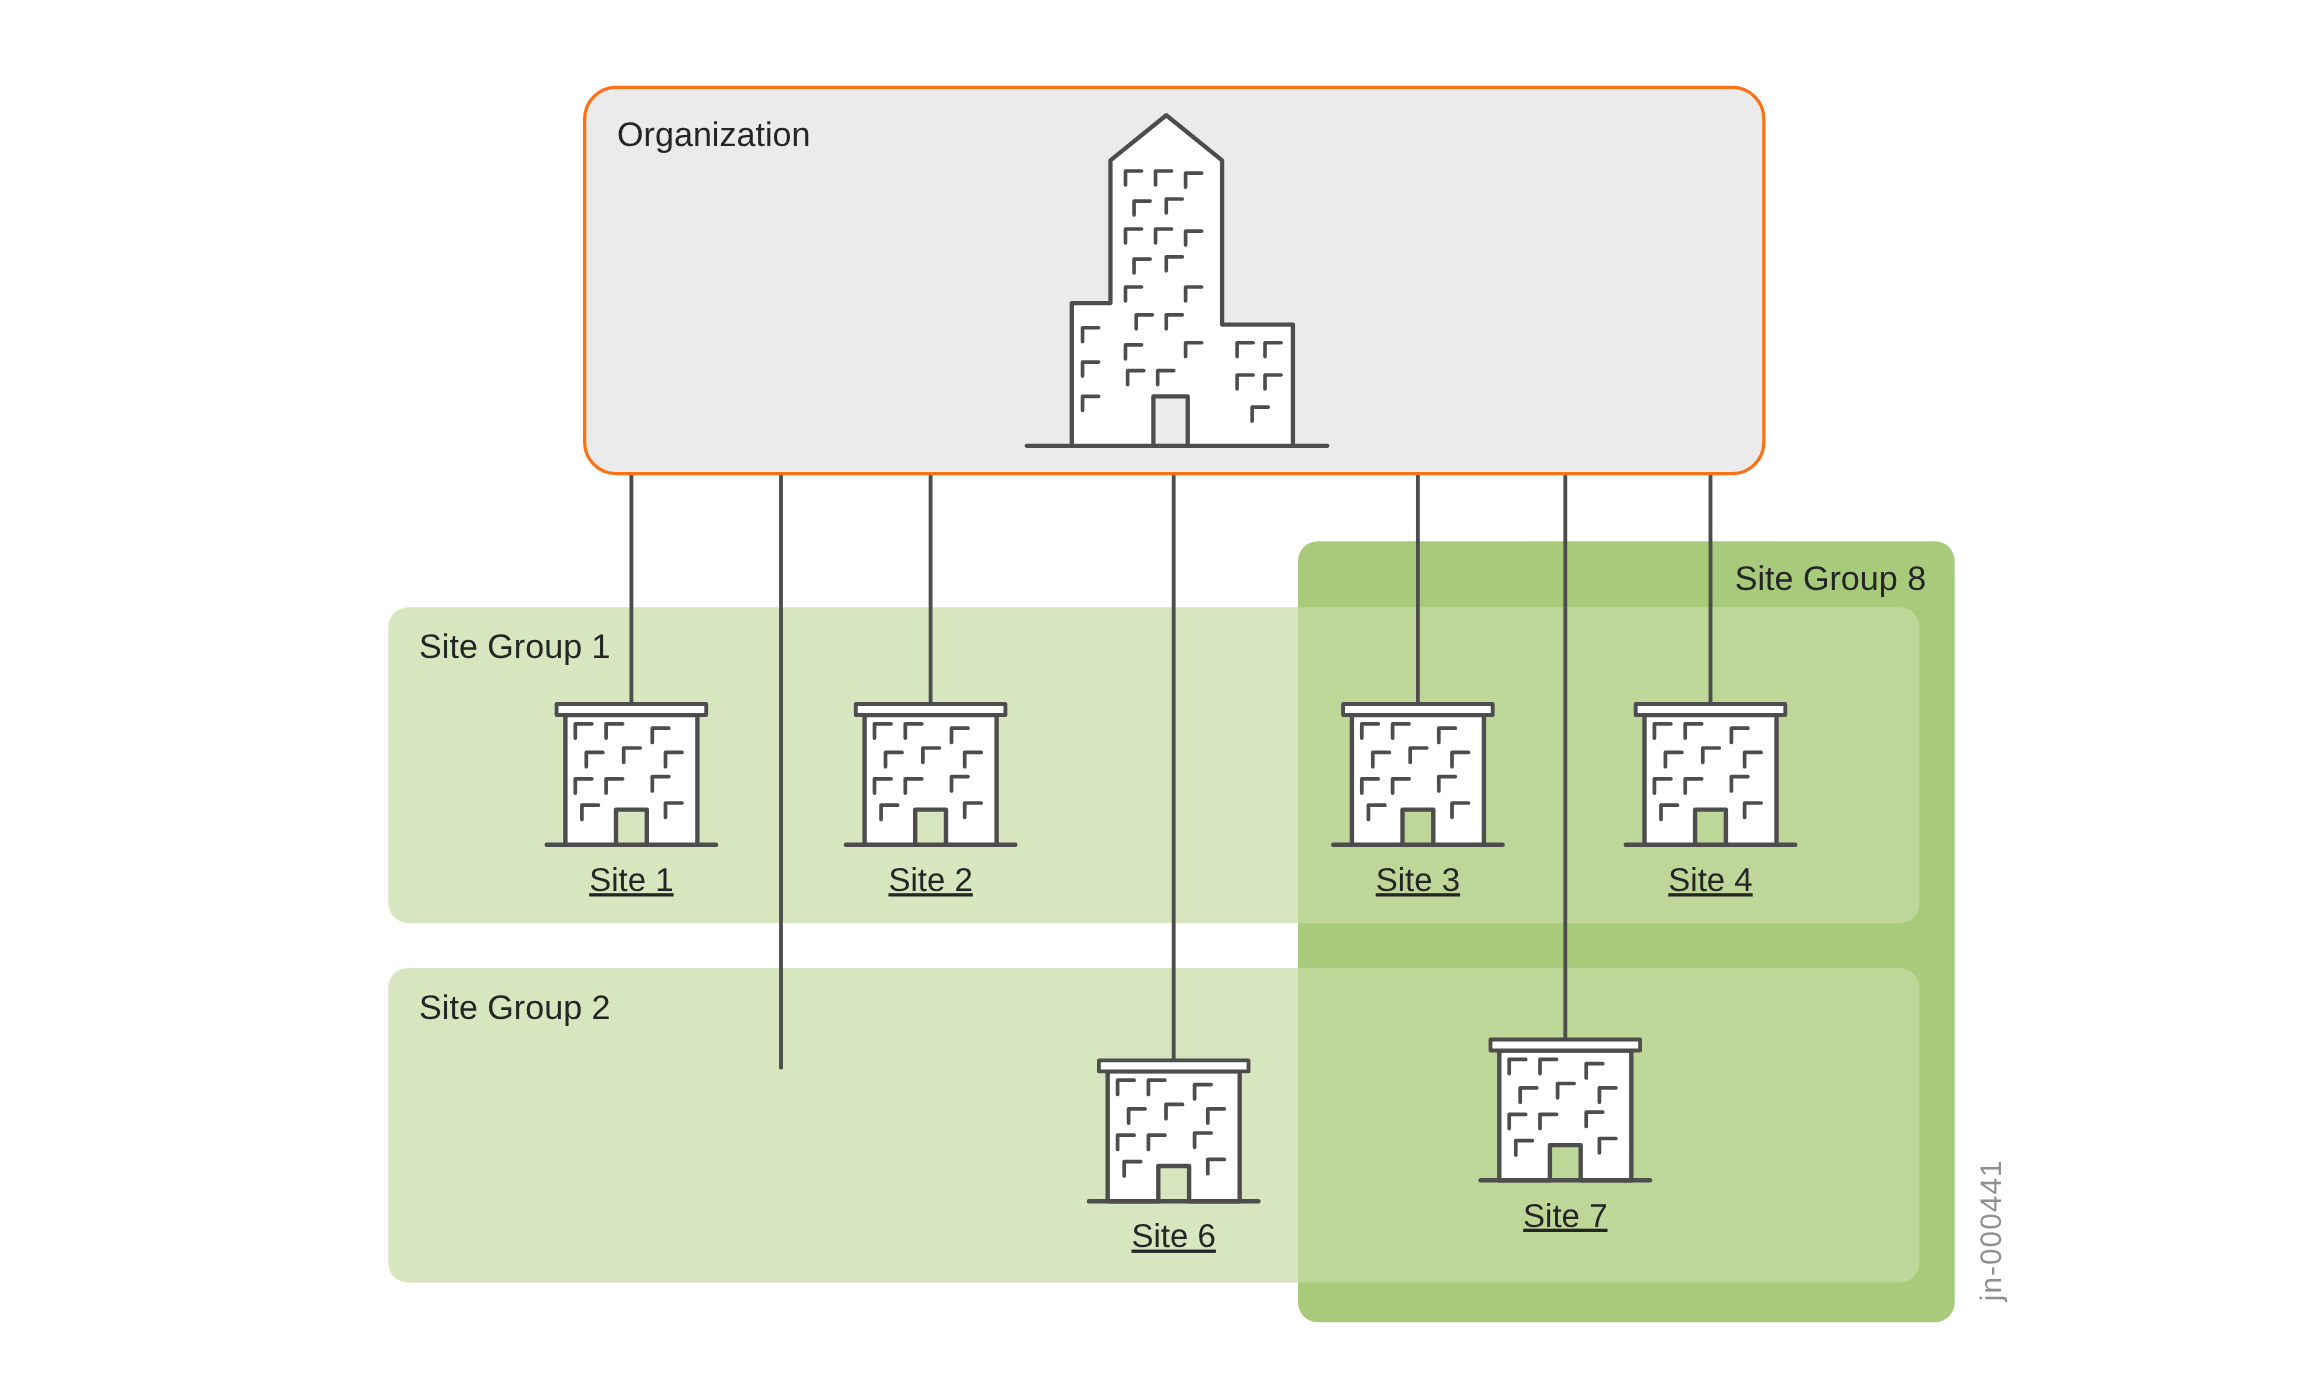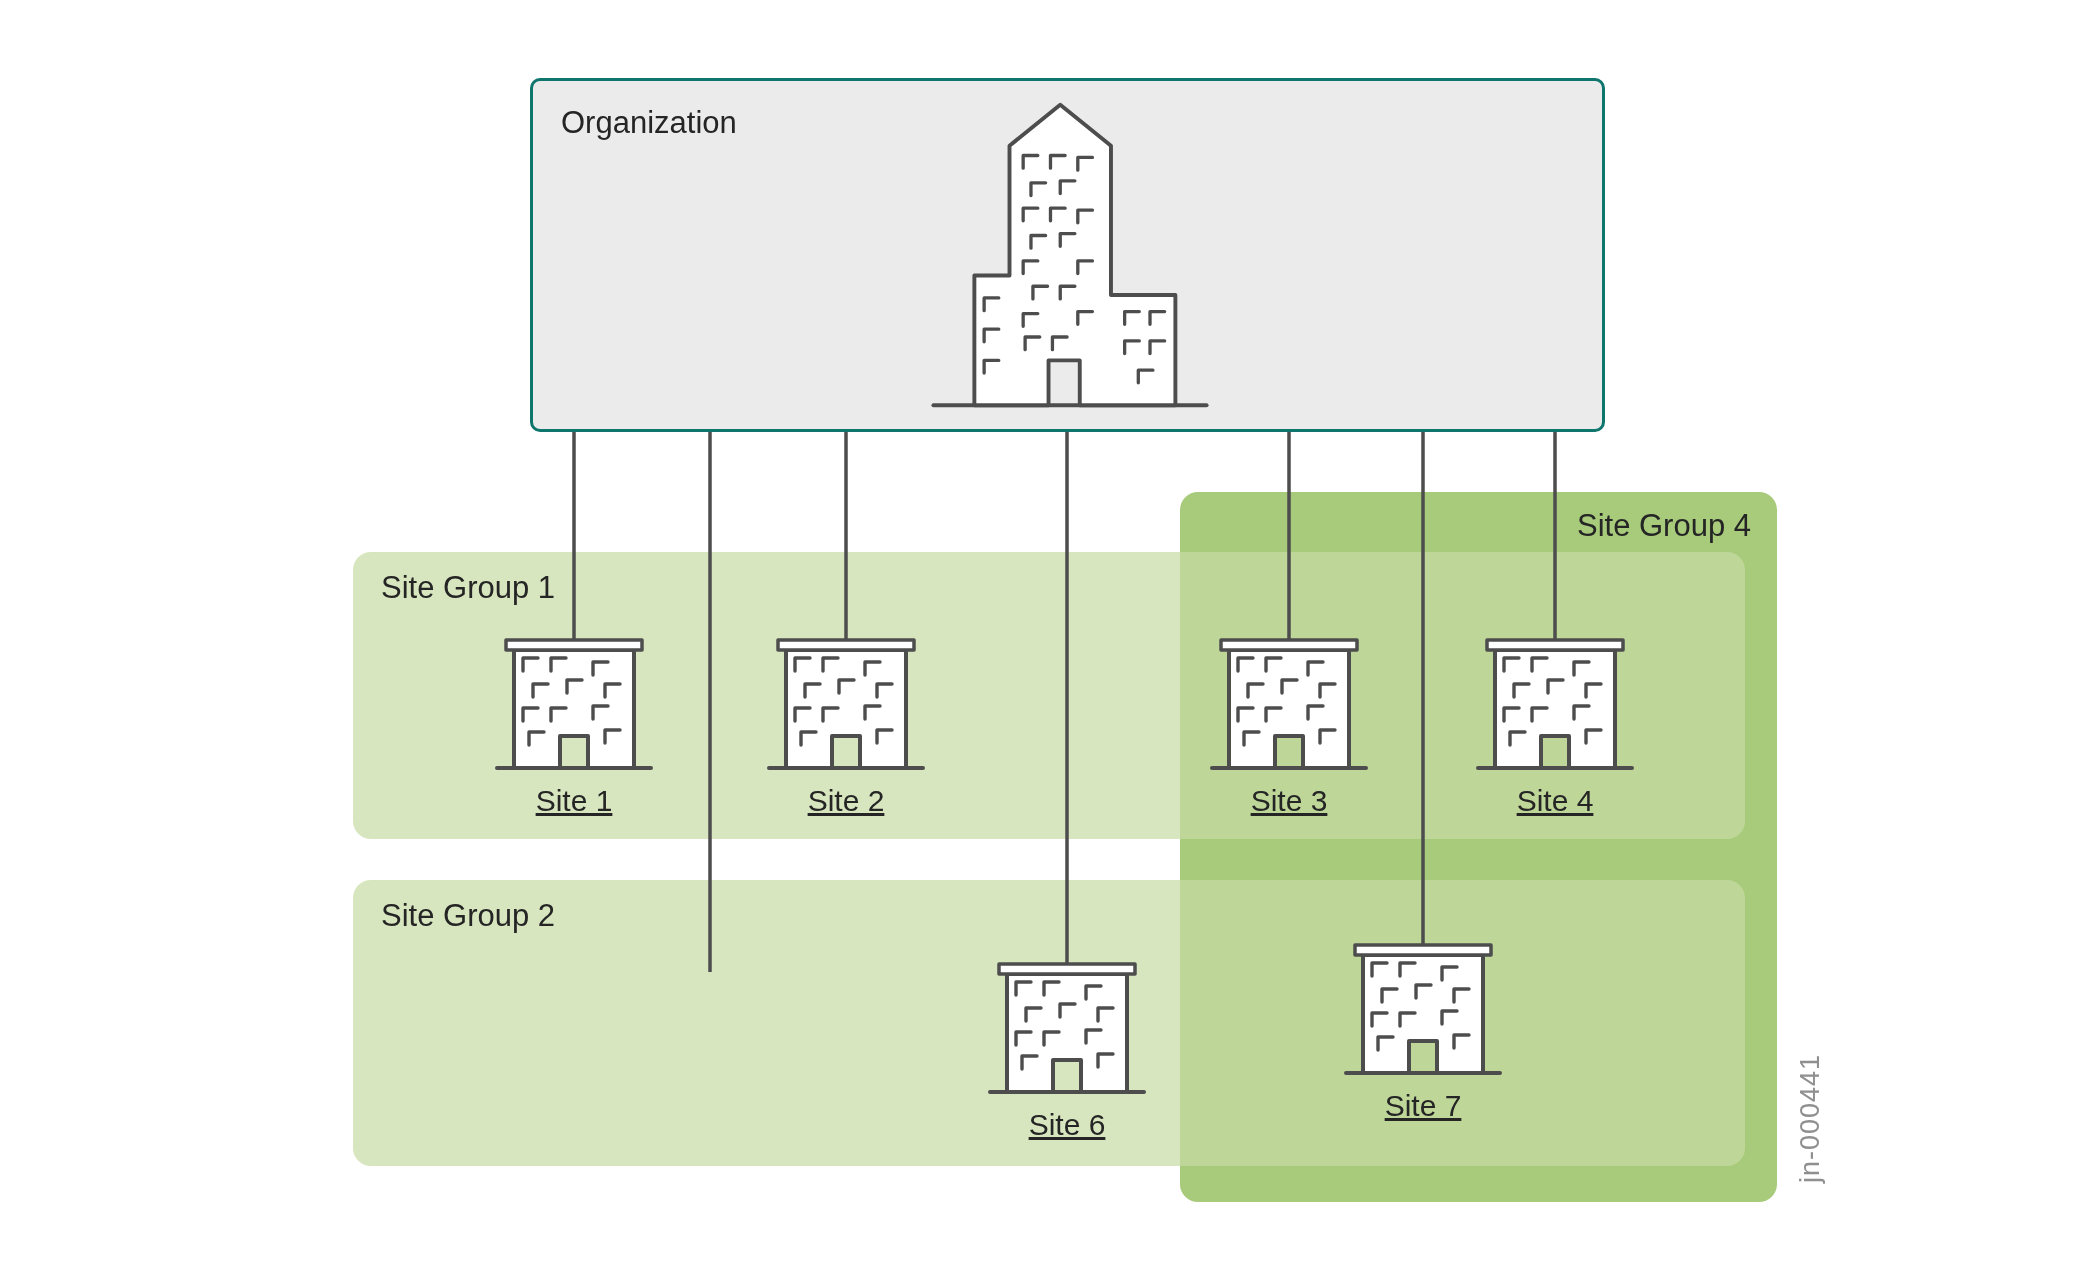--- a/index.html
+++ b/index.html
@@ -14,21 +14,21 @@
   .group-label{position:absolute;font-size:31px;color:#252525;white-space:nowrap;}
   .group-label.tl{left:28px;top:18px;}
   .group-label.tr{right:26px;top:16px;}
 
   
   .connectors{position:absolute;left:0;top:0;width:2100px;height:1262px;z-index:2;pointer-events:none;}
   .connectors line{stroke:#4d4d4d;stroke-width:3.5;}
 
   
   .org-box{position:absolute;left:530px;top:78px;width:1075px;height:354px;background:#ebebeb;
-           border:3px solid #0f766e;border-radius:10px;box-sizing:border-box;z-index:4;}
+           border:3px solid #f97316;border-radius:30px;box-sizing:border-box;z-index:4;}
   .org-label{position:absolute;left:28px;top:24px;font-size:31px;color:#252525;}
   .org-icon{position:absolute;left:387px;top:14px;width:300px;height:322px;}
 
   
   .site{position:absolute;width:170px;z-index:3;}
   .site-icon{width:170px;height:150px;display:block;}
   .site-label{width:170px;text-align:center;margin-top:6px;font-size:30px;color:#252525;text-decoration:underline;}
 
   
   .b-ground{stroke:#4d4d4d;stroke-width:4;stroke-linecap:round;}
@@ -98,21 +98,21 @@
           <use href="#wg" x="220" y="282"></use>
           <use href="#wg" x="62" y="208"></use>
             <use href="#wg" x="62" y="240"></use>
             <use href="#wg" x="62" y="272"></use>
         </g>
       </symbol>
     </defs>
   </svg>
 
   <div class="group group-3">
-    <span class="group-label tr">Site Group 4</span>
+    <span class="group-label tr">Site Group 8</span>
   </div>
   <div class="group group-1">
     <span class="group-label tl">Site Group 1</span>
   </div>
   <div class="group group-2">
     <span class="group-label tl">Site Group 2</span>
   </div>
 
   <svg class="connectors" viewBox="0 0 2100 1262">
     <line x1="574" y1="425" x2="574" y2="648"></line>

